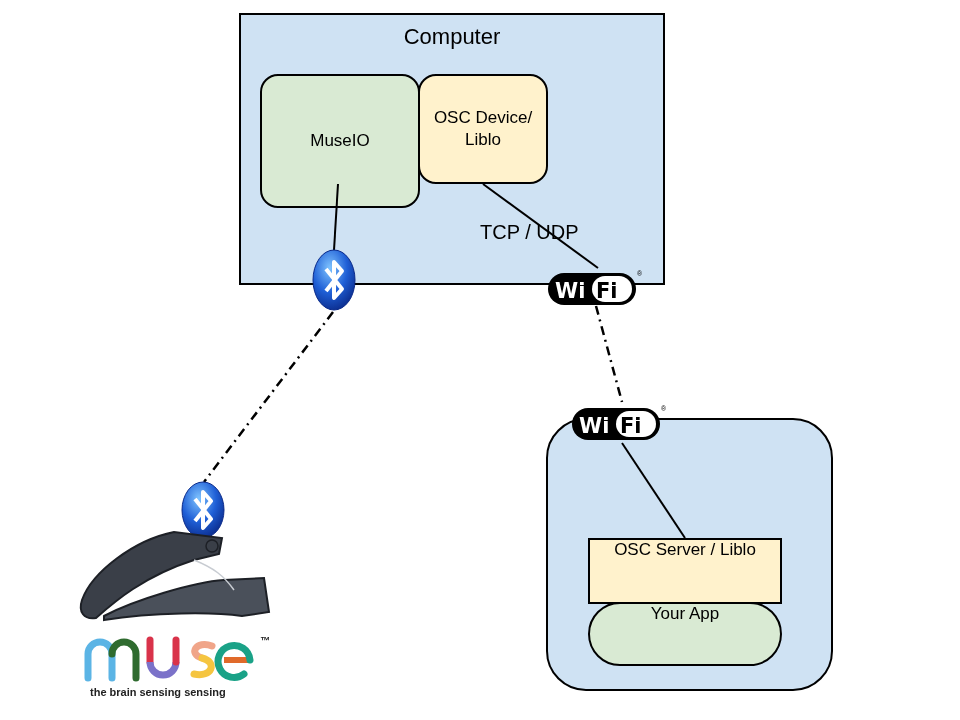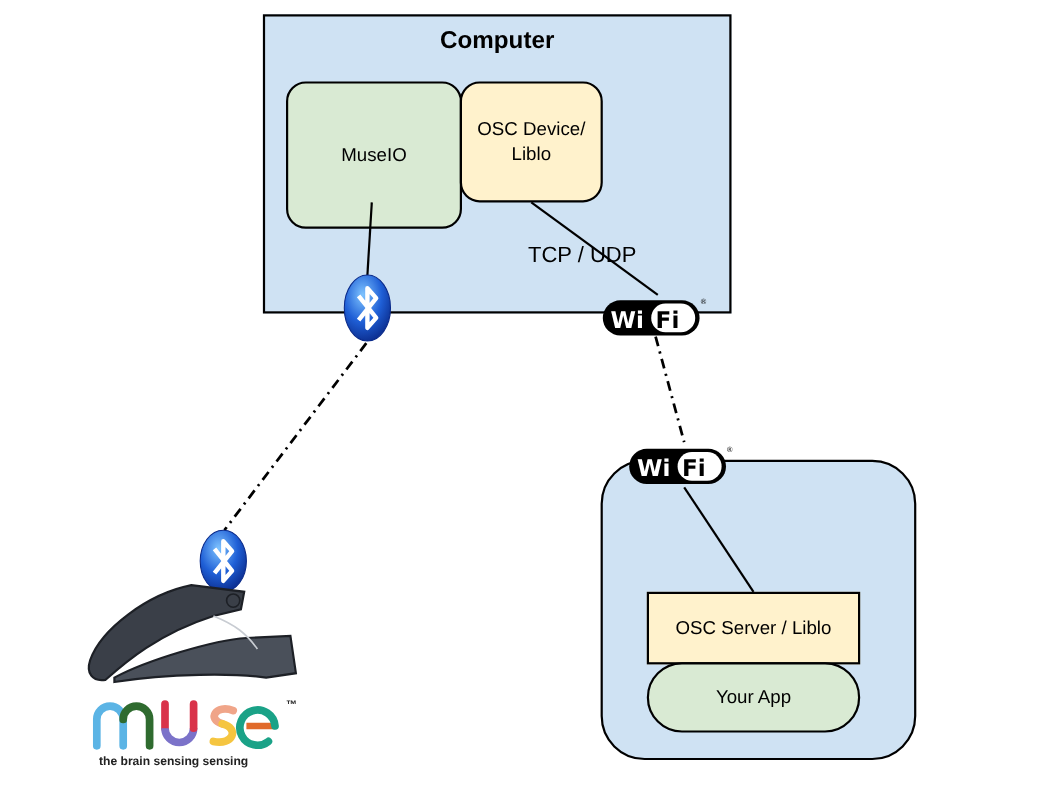--- a/index.html
+++ b/index.html
@@ -2,32 +2,32 @@
 <html><head>
 <meta charset="utf-8">
 <style>
   html, body { margin: 0; padding: 0; background: #ffffff; }
   body { width: 960px; height: 720px; position: relative; overflow: hidden;
          font-family: "Liberation Sans", sans-serif; color: #000; }
   .abs { position: absolute; }
   #computer-box { left: 239px; top: 13px; width: 426px; height: 272px;
          background: #cfe2f3; border: 2px solid #000; box-sizing: border-box; }
   #computer-title { left: 239px; top: 24px; width: 426px; text-align: center;
-         font-weight: bold; font-size: 22px; }
+         font-weight: normal; font-size: 22px; }
   .rbox { border: 2px solid #000; border-radius: 18px; box-sizing: border-box;
           display: flex; align-items: center; justify-content: center;
           text-align: center; font-size: 17px; line-height: 22px; }
   #museio-box { left: 260px; top: 74px; width: 160px; height: 134px; background: #d9ead3; }
   #osc-client-box { left: 418px; top: 74px; width: 130px; height: 110px; background: #fff2cc; }
   #tcp-label { left: 480px; top: 221px; font-size: 20px; }
   #mobile-box { left: 546px; top: 418px; width: 287px; height: 273px; background: #cfe2f3;
          border: 2px solid #000; border-radius: 40px; box-sizing: border-box; }
   #mobile-title { left: 700px; top: 444px; width: 120px; text-align: right;
          font-weight: bold; font-size: 21px; line-height: 29px; }
-  .sbox { border: 2px solid #000; box-sizing: border-box; display: flex; align-items: center;
+  .sbox { border: 2px solid #000; box-sizing: border-box; display: flex; 
           justify-content: center; font-size: 17px; }
   #osc-server-box { left: 588px; top: 538px; width: 194px; height: 66px; background: #fff2cc; }
   #your-app-box { left: 588px; top: 602px; width: 194px; height: 64px; background: #d9ead3; border-radius: 32px; }
   svg.lines { left: 0; top: 0; }
   .bt-icon { width: 46px; height: 64px; }
   .wifi-icon { width: 96px; height: 40px; }
   #muse-logo { left: 84px; top: 632px; width: 190px; height: 50px; }
   #muse-tagline { left: 90px; top: 686px; font-size: 11px; font-weight: bold; color: #222; }
 </style>
 </head>

